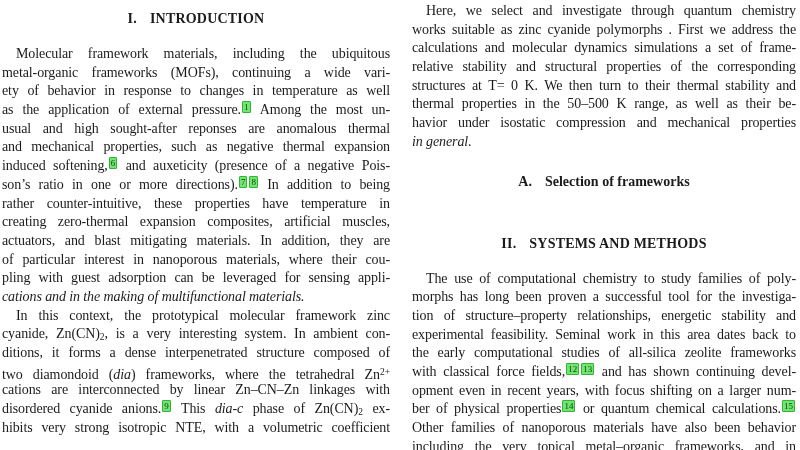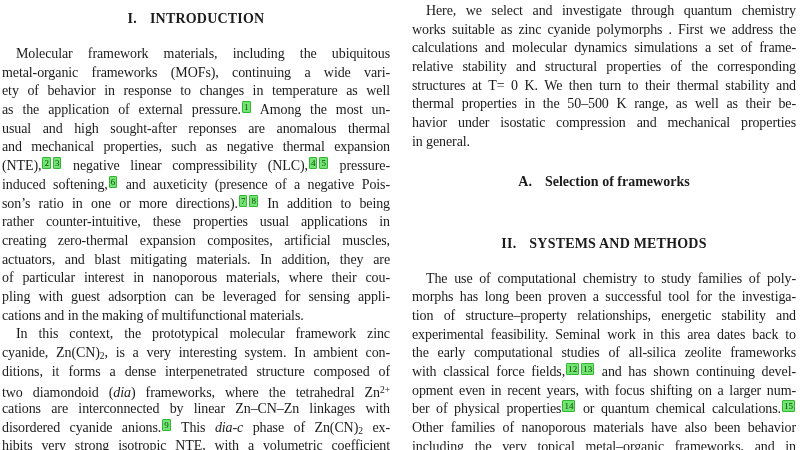--- a/index.html
+++ b/index.html
@@ -39,21 +39,21 @@
   .line {
     font-size: 14px;
     line-height: 18.7px;
     height: 18.7px;
     letter-spacing: -0.1px;
     text-align: justify;
     text-align-last: justify;
     white-space: nowrap;
   }
   .line.indent { padding-left: 14px; }
-  .line.end { text-align-last: left; }
+  .line.end { text-align-last: left; font-style: italic; }
 
   .cite {
     display: inline-block;
     font-size: 9px;
     line-height: 10px;
     font-weight: normal;
     letter-spacing: 0;
     background: var(--cite-bg, #70e670);
     color: var(--cite-text, #123e12);
     border: 1px solid var(--cite-border, #34b434);
@@ -75,24 +75,23 @@
     <div class="heading h1-left">
       <span class="num">I.</span><span>INTRODUCTION</span>
     </div>
     <div class="para p-l1">
         <div class="line indent">Molecular framework materials, including the ubiquitous</div>
         <div class="line">metal-organic frameworks (MOFs), continuing a wide vari-</div>
         <div class="line">ety of behavior in response to changes in temperature as well</div>
         <div class="line">as the application of external pressure.<sup class="cite">1</sup> Among the most un-</div>
         <div class="line">usual and high sought-after reponses are anomalous thermal</div>
         <div class="line">and mechanical properties, such as negative thermal expansion</div>
-        <div class="line">(NTE),<sup class="cite">2</sup><sup class="cite">3</sup> negative linear compressibility (NLC),<sup class="cite">4</sup><sup class="cite">5</sup> pressure-</div>
         <div class="line">induced softening,<sup class="cite">6</sup> and auxeticity (presence of a negative Pois-</div>
         <div class="line">son’s ratio in one or more directions).<sup class="cite">7</sup><sup class="cite">8</sup> In addition to being</div>
-        <div class="line">rather counter-intuitive, these properties usual applications in</div>
+        <div class="line">rather counter-intuitive, these properties have temperature in</div>
         <div class="line">creating zero-thermal expansion composites, artificial muscles,</div>
         <div class="line">actuators, and blast mitigating materials. In addition, they are</div>
         <div class="line">of particular interest in nanoporous materials, where their cou-</div>
         <div class="line">pling with guest adsorption can be leveraged for sensing appli-</div>
         <div class="line end">cations and in the making of multifunctional materials.</div>
       </div>
     <div class="para p-l2">
         <div class="line indent">In this context, the prototypical molecular framework zinc</div>
         <div class="line">cyanide, Zn(CN)<span class="sub">2</span>, is a very interesting system. In ambient con-</div>
         <div class="line">ditions, it forms a dense interpenetrated structure composed of</div>

